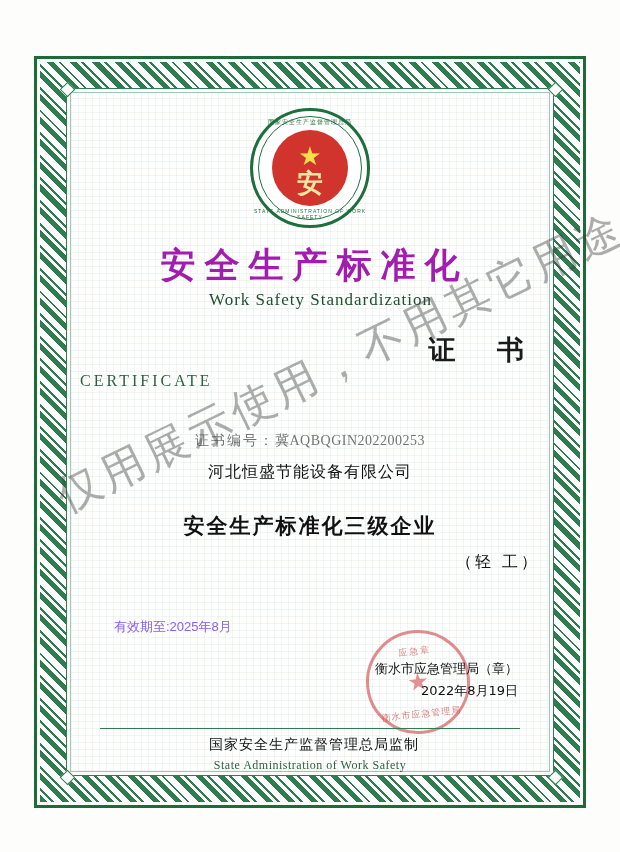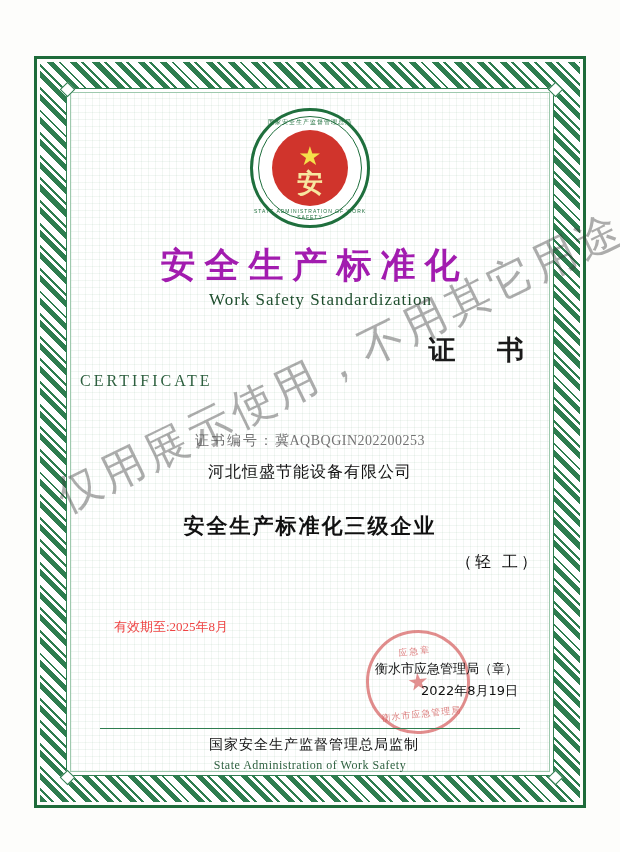--- a/index.html
+++ b/index.html
@@ -222,22 +222,22 @@
     font-size: 16px;
     letter-spacing: 3px;
     color: #111;
     font-family: "DejaVu Sans", sans-serif;
   }
 
   .validity {
     position: absolute;
     left: 34px; top: 518px;
     font-size: 13px;
-    color: #ef4444;
-    font-family: Liberation Serif, serif;
+    color: #8b5cf6;
+    font-family: Liberation Sans, sans-serif;
   }
 
   .issuer-block {
     position: absolute;
     right: 22px; top: 558px;
     text-align: right;
     font-size: 13px;
     color: #111;
     line-height: 22px;
     font-family: "DejaVu Sans", sans-serif;

